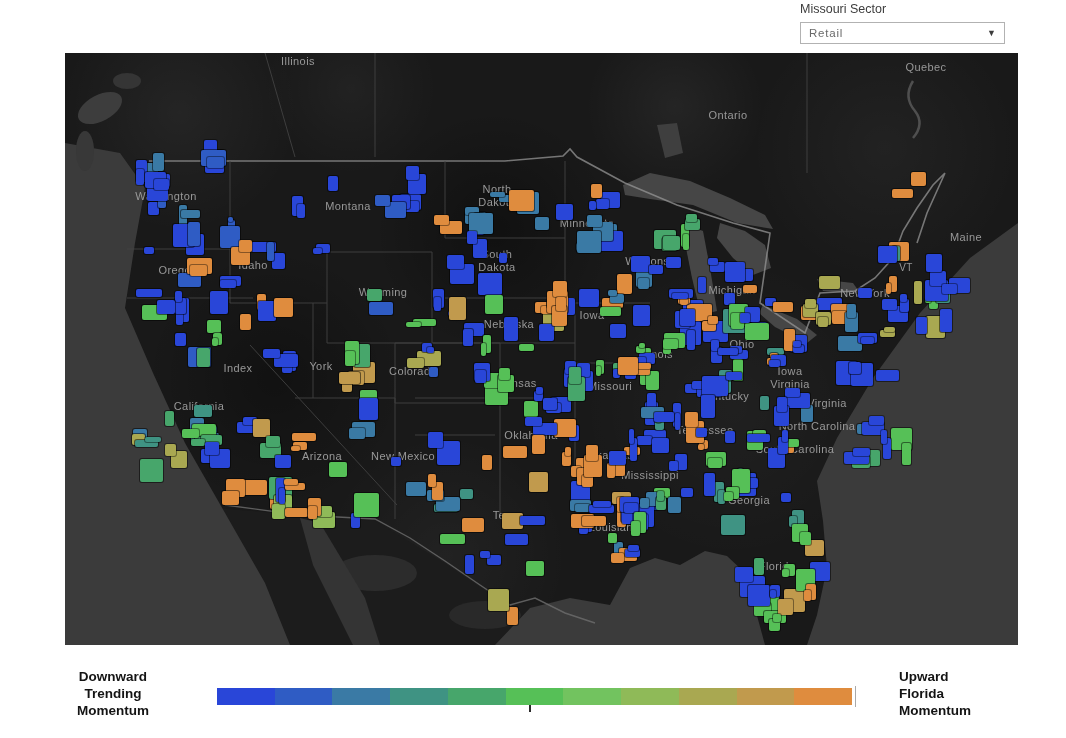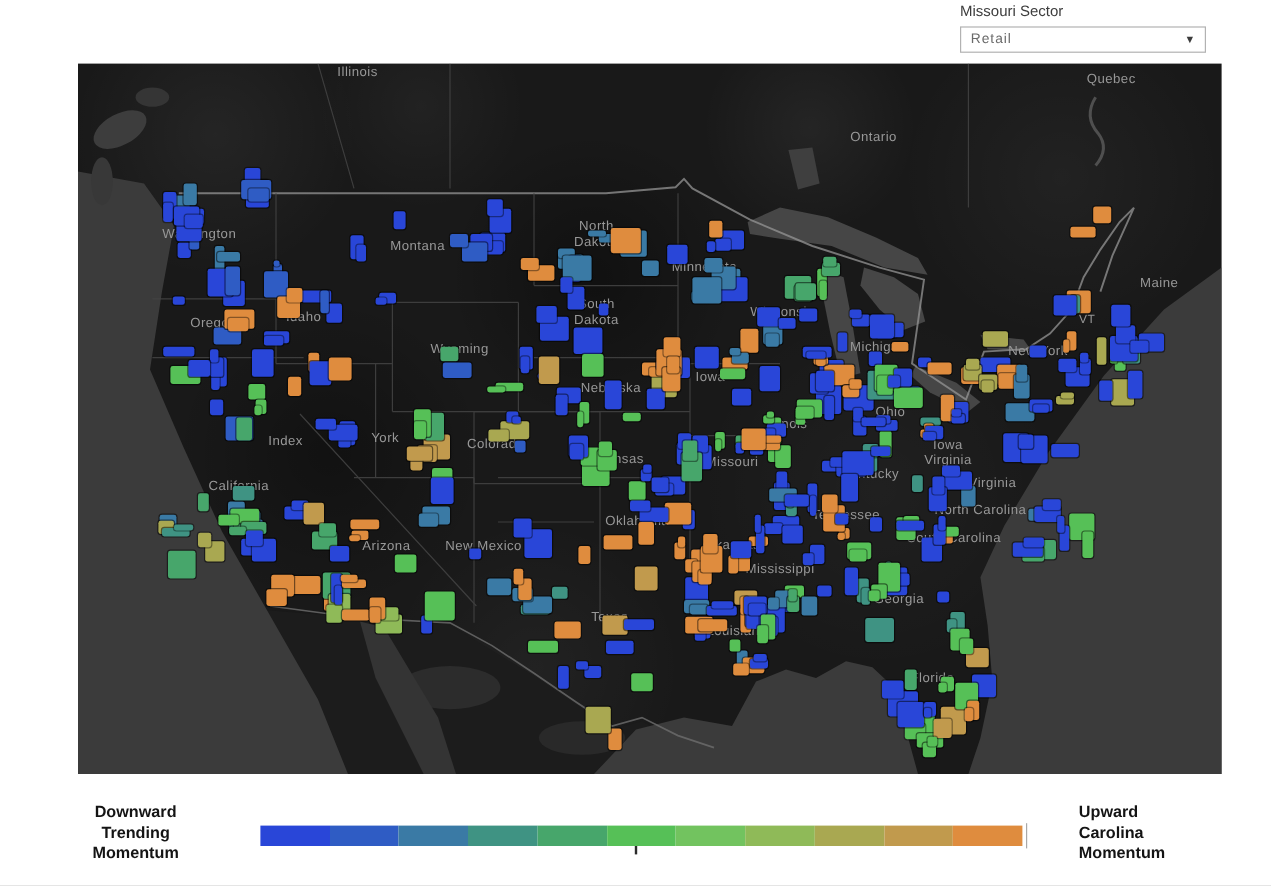--- a/index.html
+++ b/index.html
@@ -814,17 +814,17 @@
         <div class="seg" style="background: rgb(86, 192, 87);"></div>
         <div class="seg" style="background: rgb(114, 195, 95);"></div>
         <div class="seg" style="background: rgb(143, 186, 88);"></div>
         <div class="seg" style="background: rgb(169, 168, 81);"></div>
         <div class="seg" style="background: rgb(193, 154, 77);"></div>
         <div class="seg" style="background: rgb(223, 140, 62);"></div>
       </div>
     <div class="legend-endline"></div>
     <div class="legend-tick"></div>
     <div class="legend-right">Upward
-Carolina
+Florida
 Momentum</div>
   </div>
 
 </div>
 
 </body></html>

